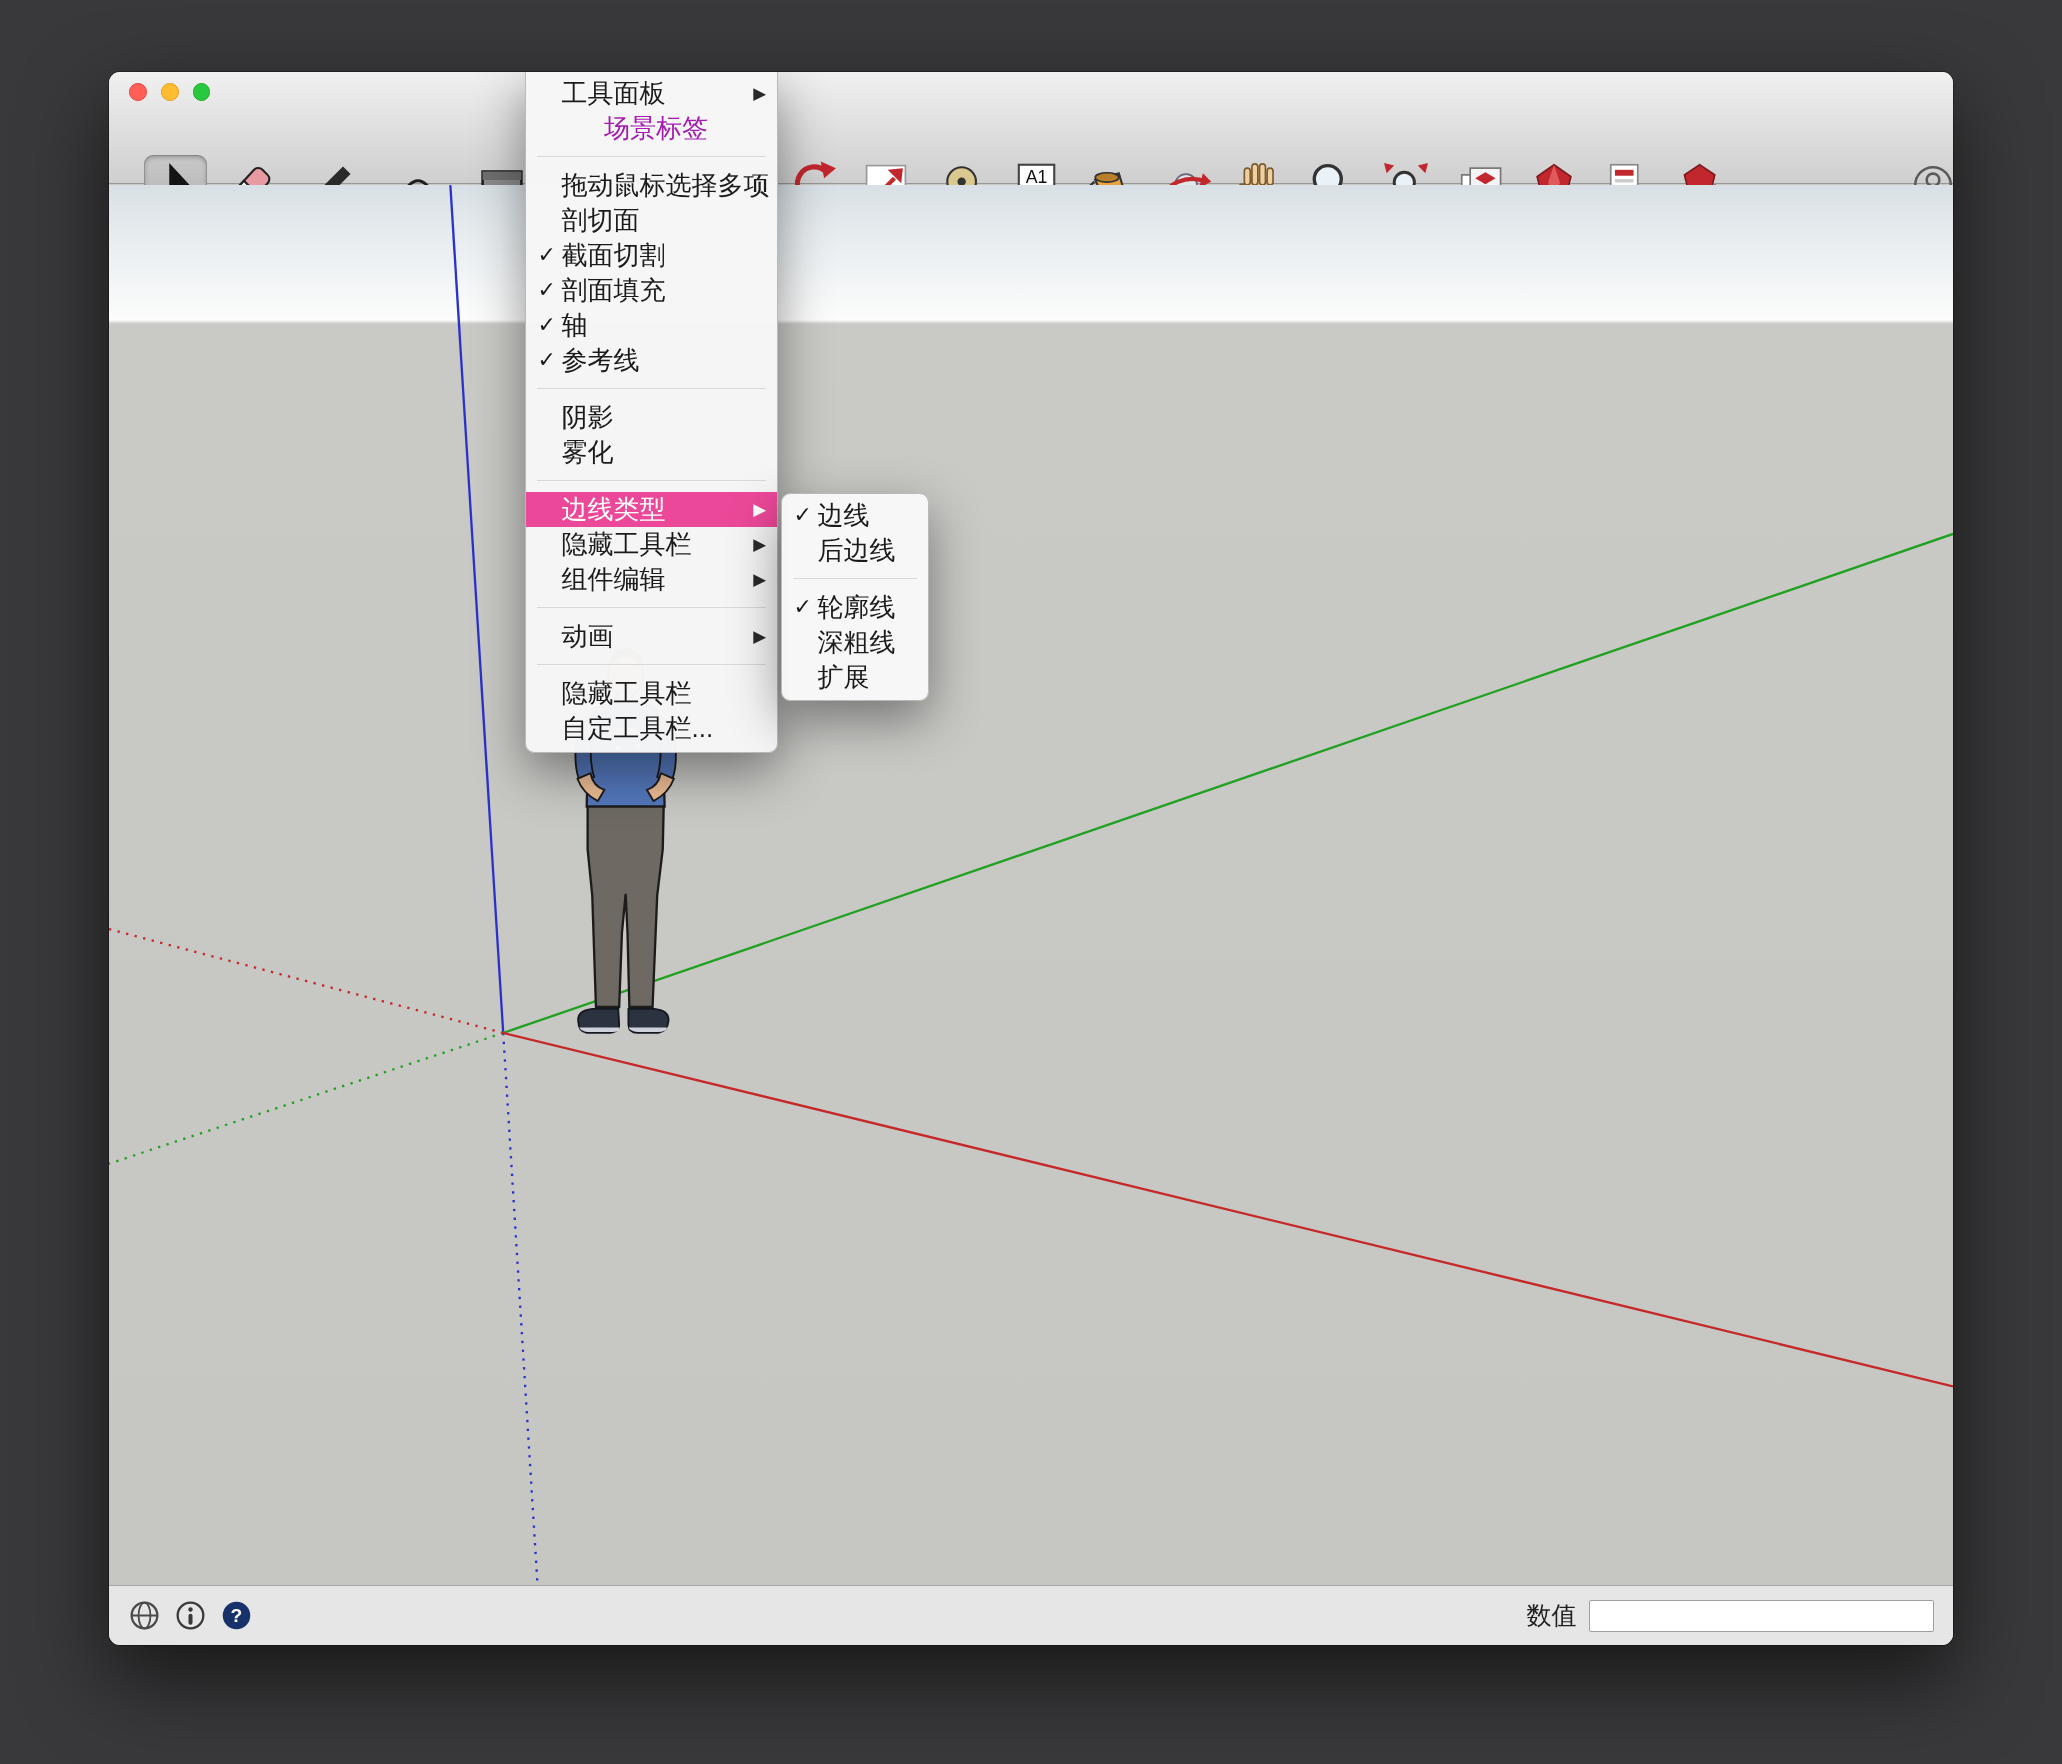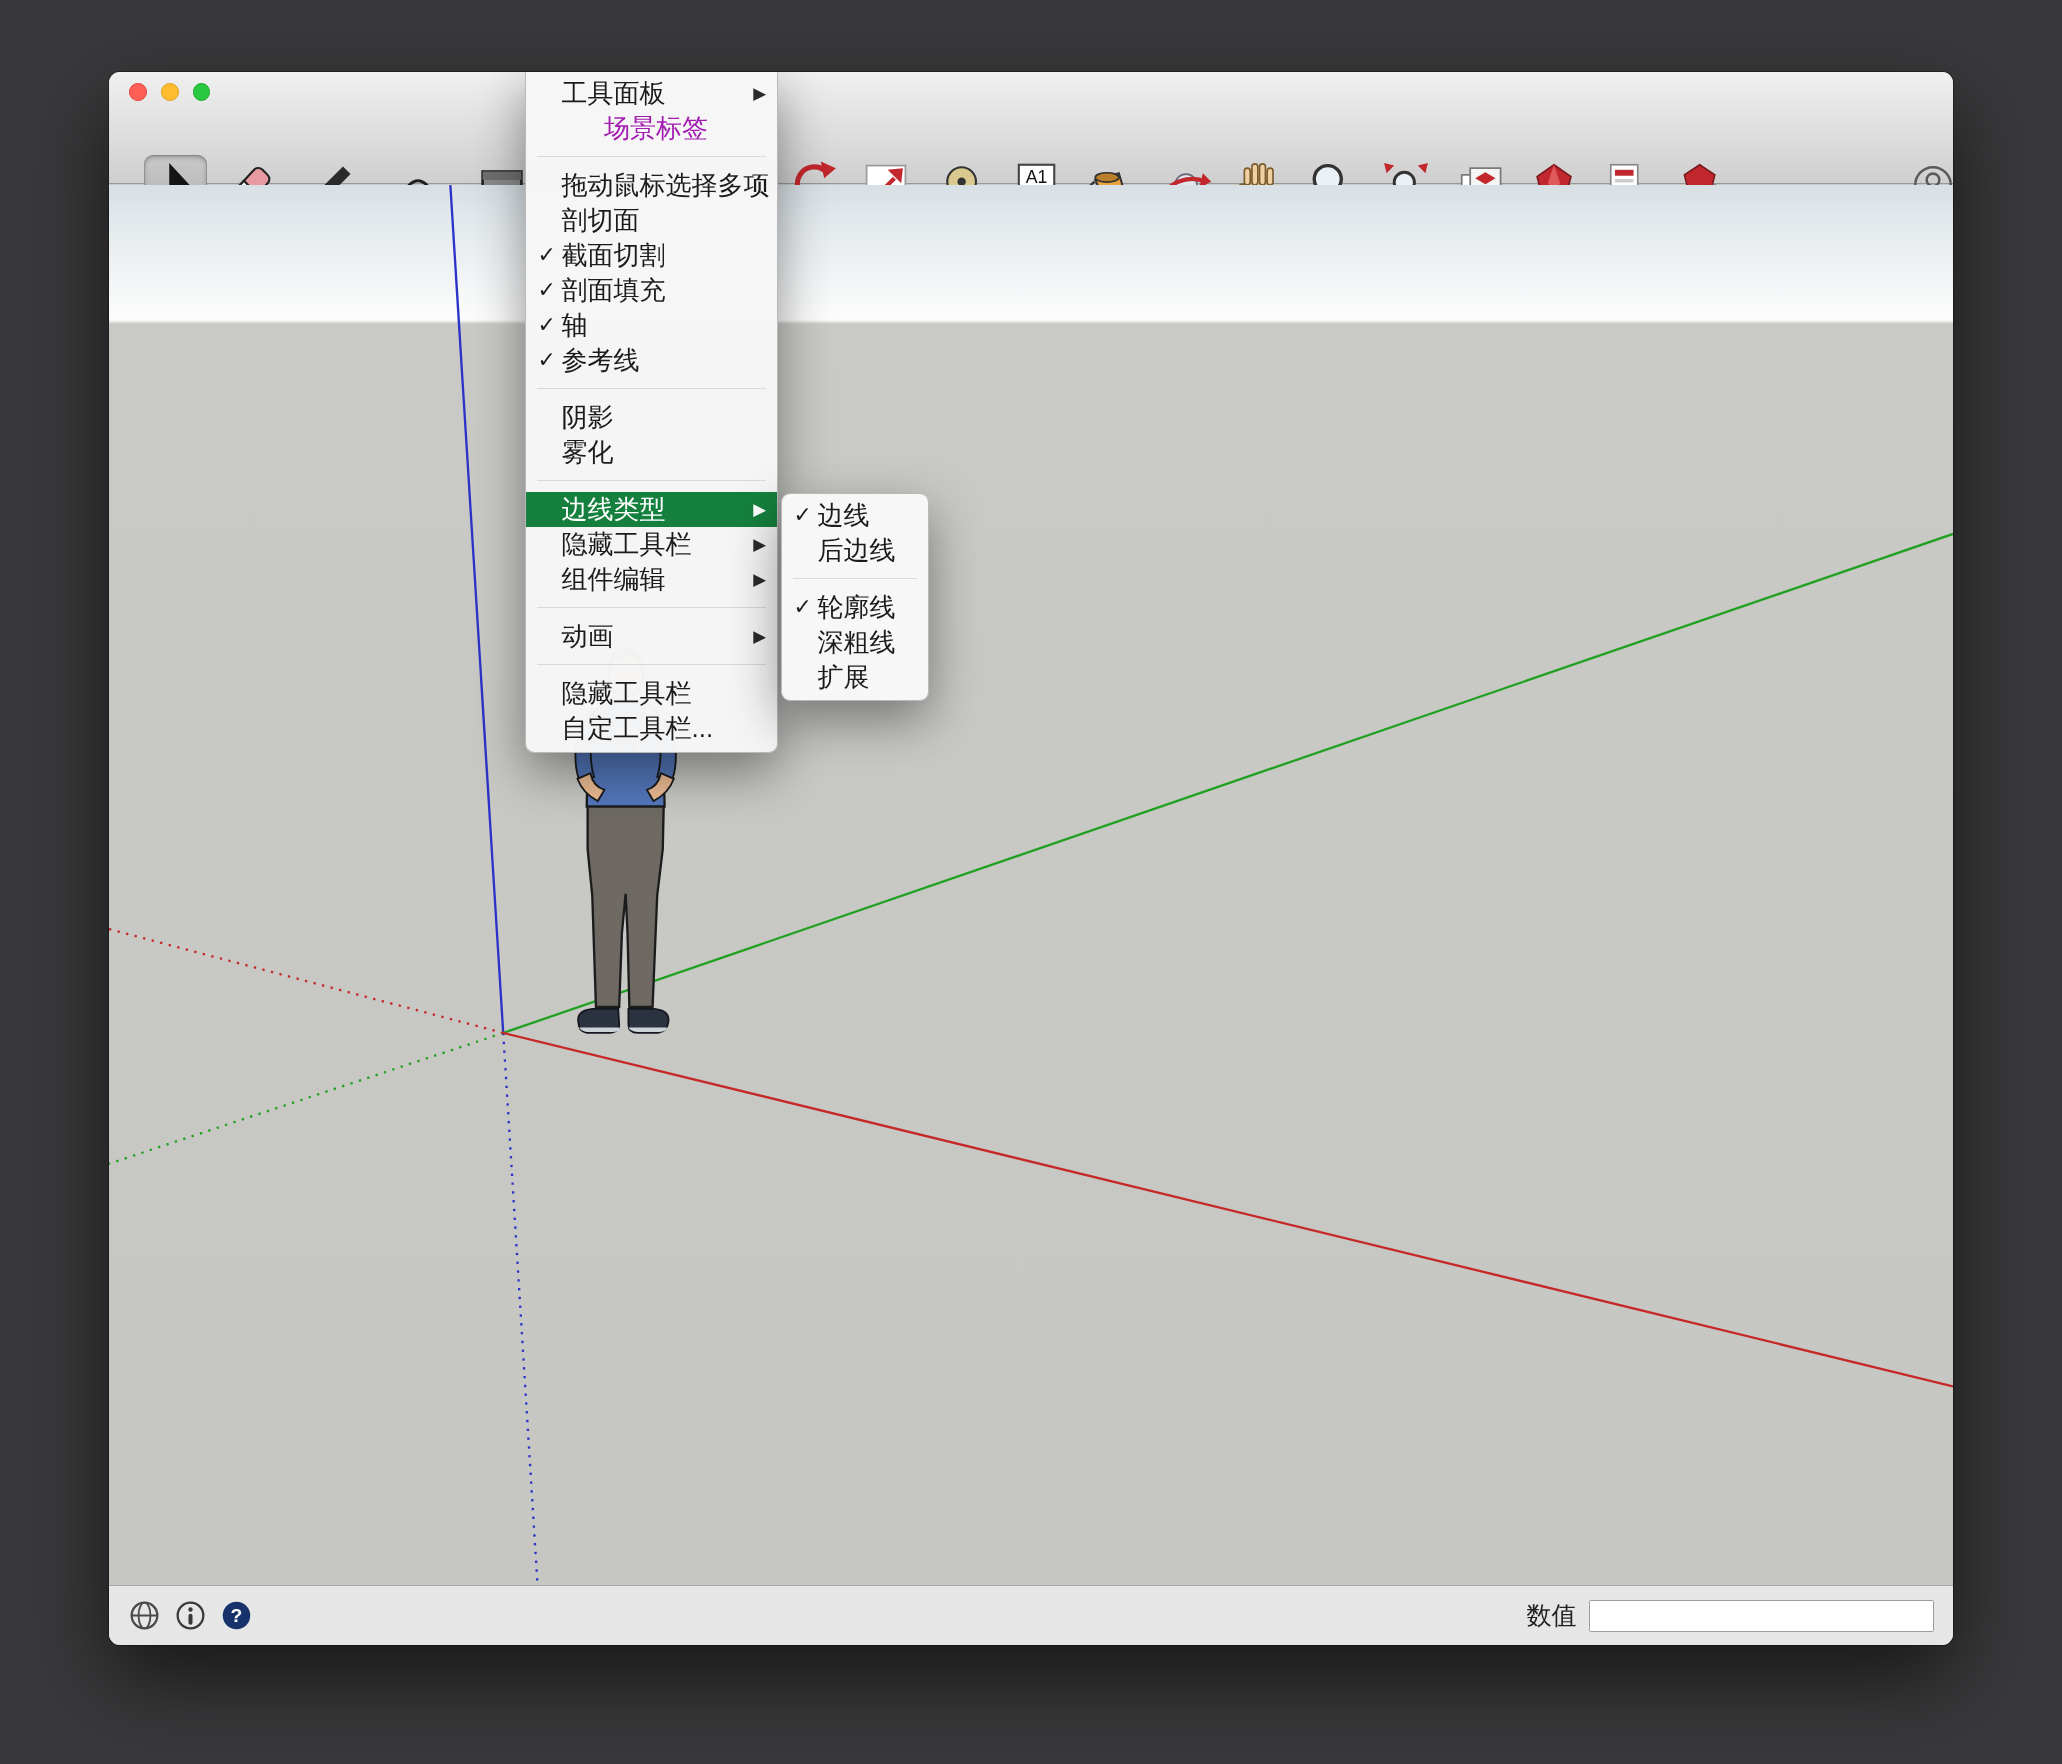--- a/index.html
+++ b/index.html
@@ -81,21 +81,21 @@
     border:0.9px solid #b9b9b9;border-radius:9.3px;
     box-shadow:0 18.6px 51px rgba(0,0,0,.42);
     padding:3.7px 0 5.6px;box-sizing:border-box;
     font-size:26px;color:#1b1b1b;
   }
   .mi{height:35px;display:flex;align-items:center;padding:0 11px 0 5.6px;}
   .chk{width:30px;text-align:center;font-size:22px;flex:0 0 auto;}
   .lbl{flex:1;white-space:nowrap;}
   .arr{font-size:16.7px;color:#2a2a2a;margin-left:9.3px;flex:0 0 auto;}
   .mi.disabled{color:#a21caf;padding-left:48px;}
-  .mi.highlight{background:#15803d;color:#fff;justify-content:center;}
+  .mi.highlight{background:#ec4899;color:#fff;justify-content:center;}
   .mi.highlight .arr{color:#fff;}
   .msep{height:0.9px;background:#d9d9d9;margin:10.2px 11px 11px;}
 </style>
 </head>
 <body>
 
 <div class="window">
 
   <div class="chrome">
     <div class="traffic">

